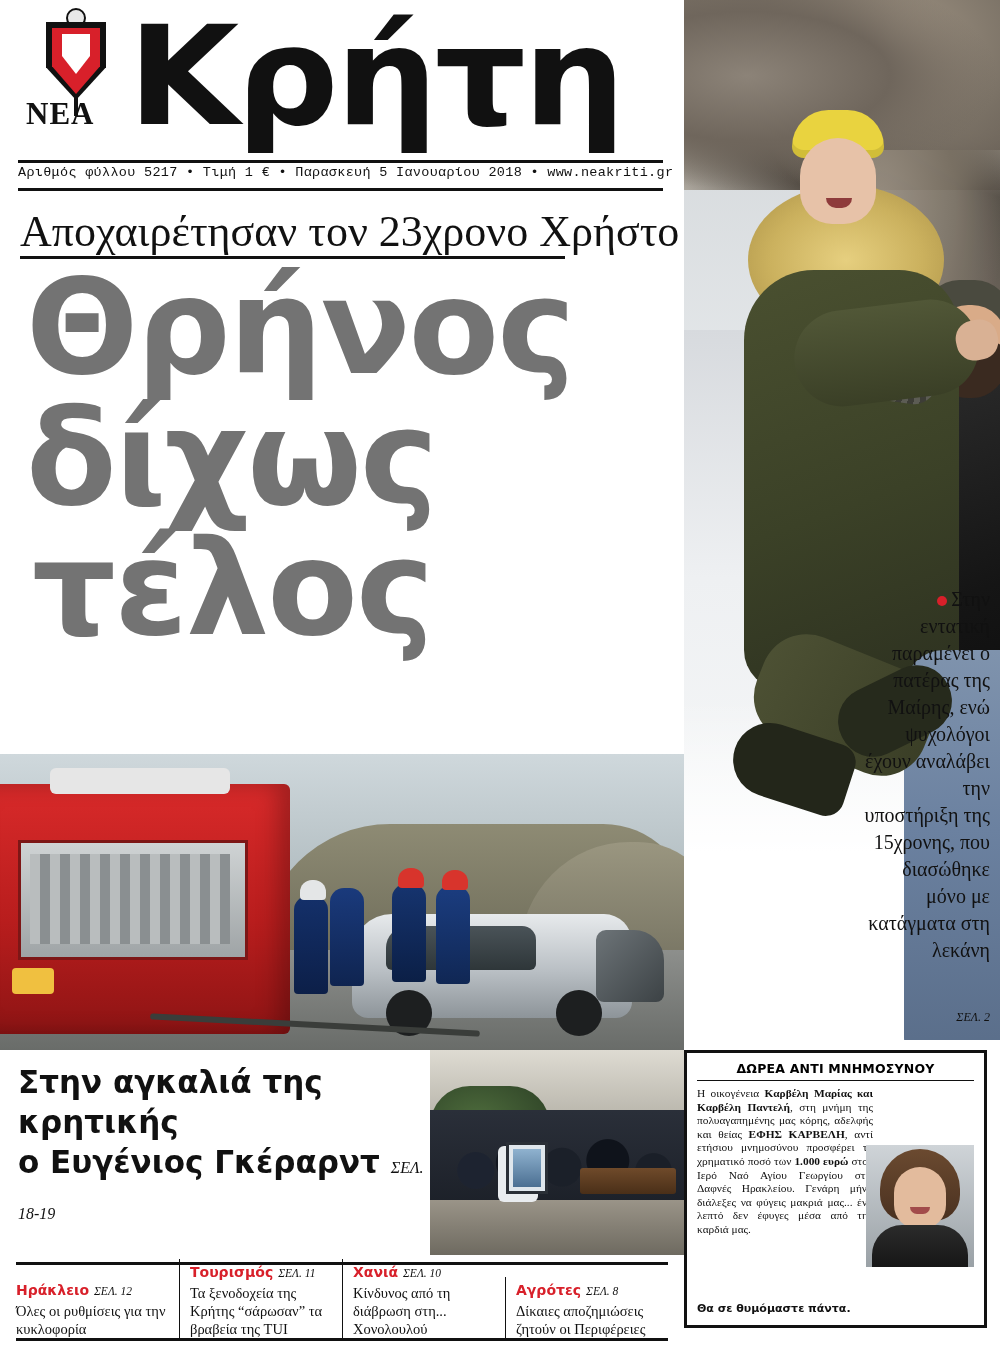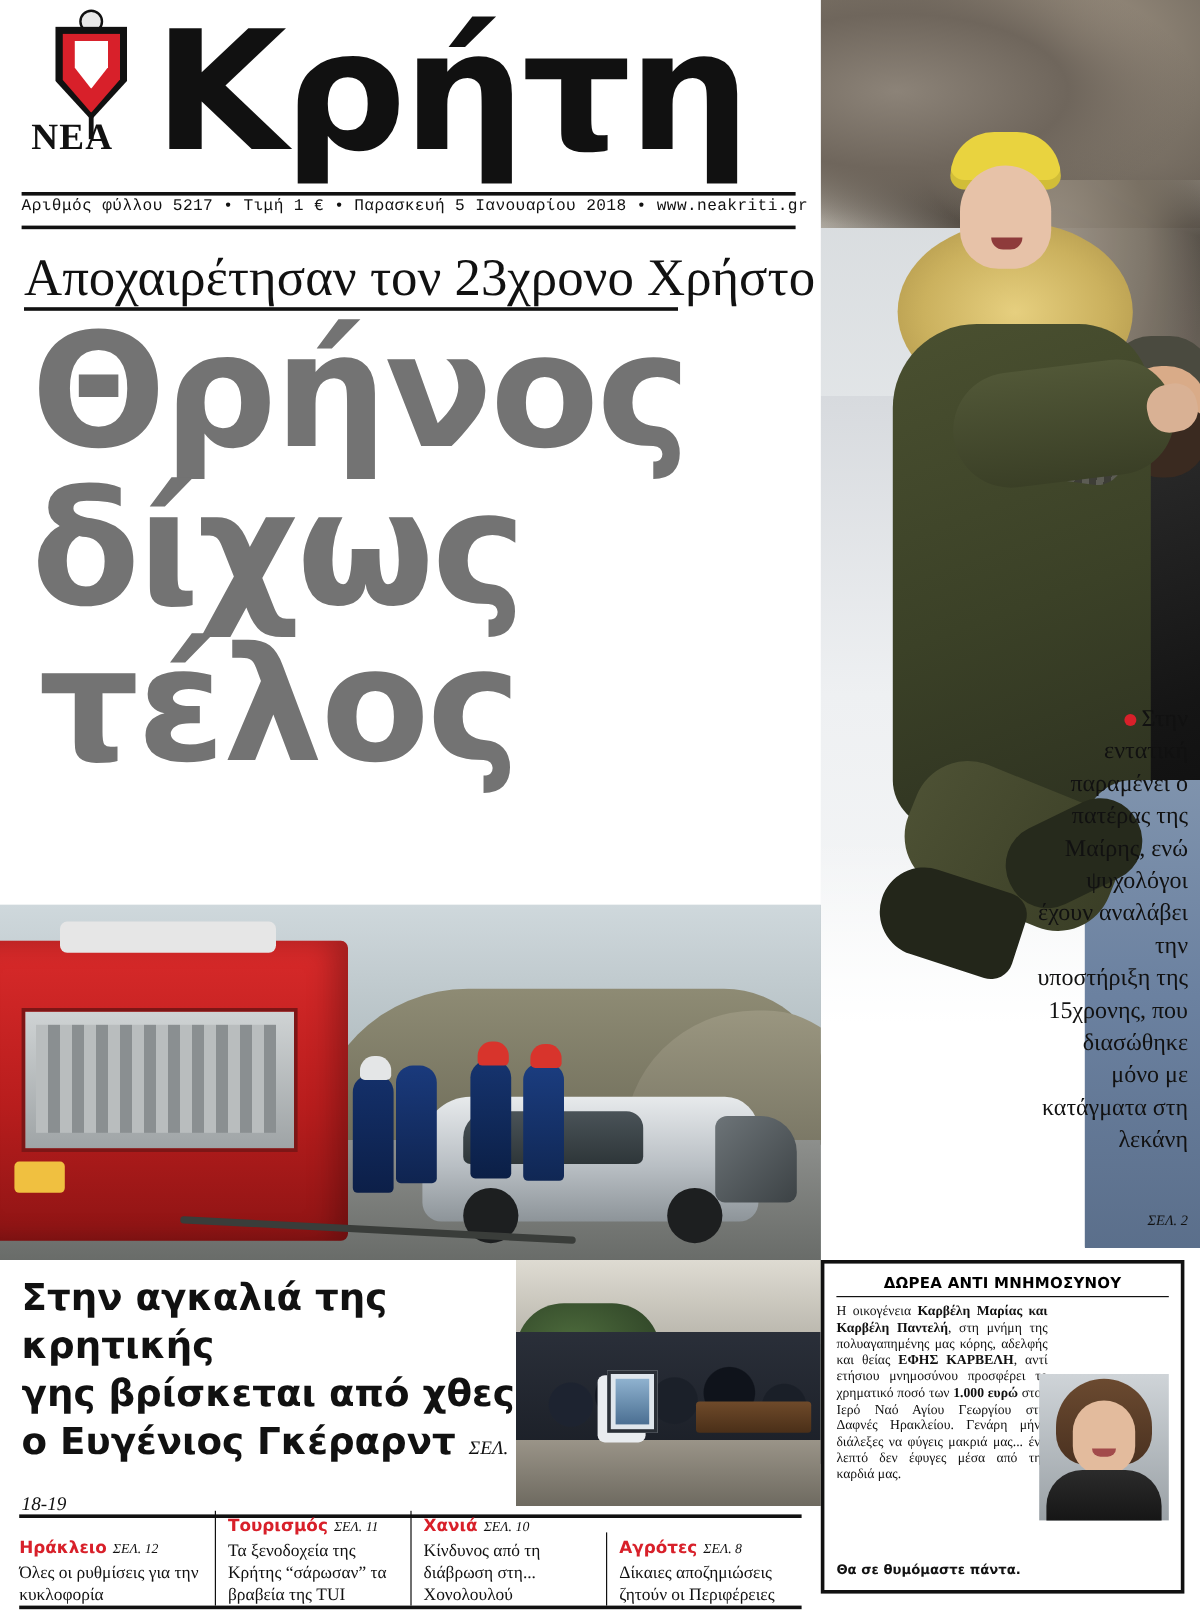--- a/index.html
+++ b/index.html
@@ -528,21 +528,20 @@
   <div class="pf-ground"></div>
   <div class="pf-whiteshirt"></div>
   <div class="pf-portrait">
       <div class="pf-portrait-in"></div>
     </div>
   <div class="pf-coffin"></div>
 </div>
 
 <div class="sub-head">
   <div>Στην αγκαλιά της κρητικής</div>
-  <div>γης βρίσκεται από χθες</div>
   <div>
     <span>ο Ευγένιος Γκέραρντ</span>
     <span class="sel">ΣΕΛ. 18-19</span>
   </div>
 </div>
 
 <div class="obit-box">
   <div class="obit-title">ΔΩΡΕΑ ΑΝΤΙ ΜΝΗΜΟΣΥΝΟΥ</div>
   <div class="obit-rule"></div>
 

